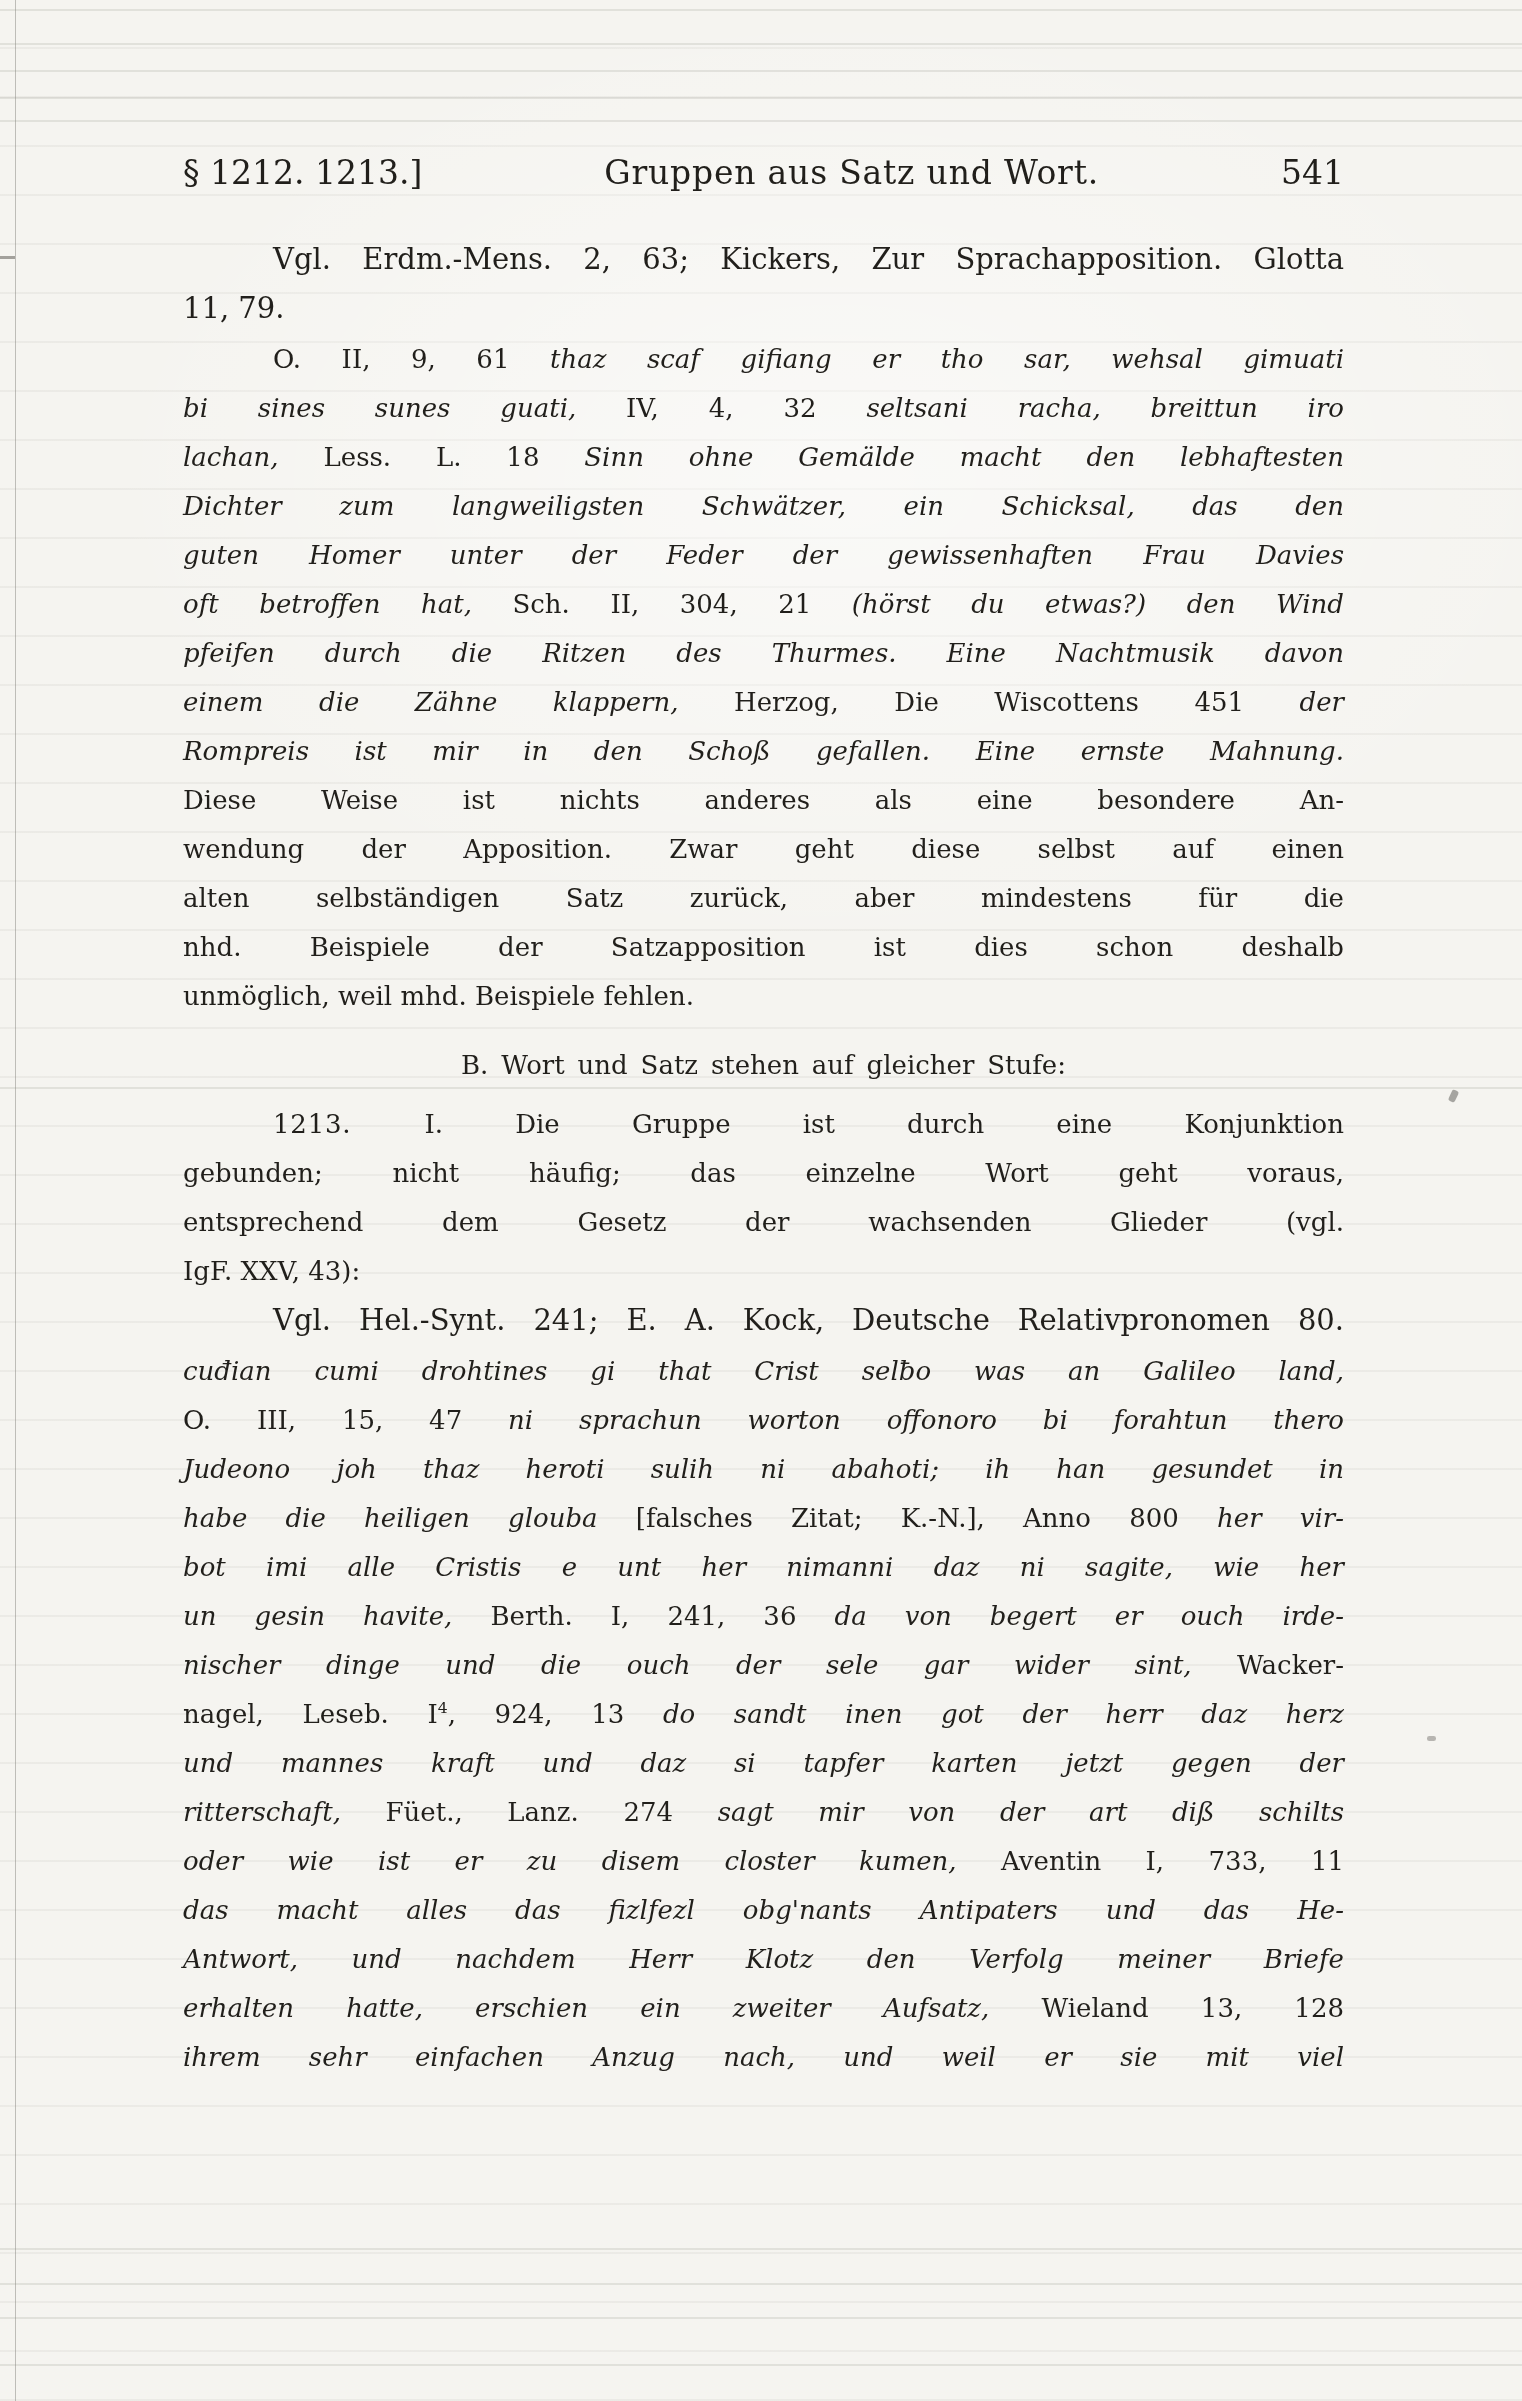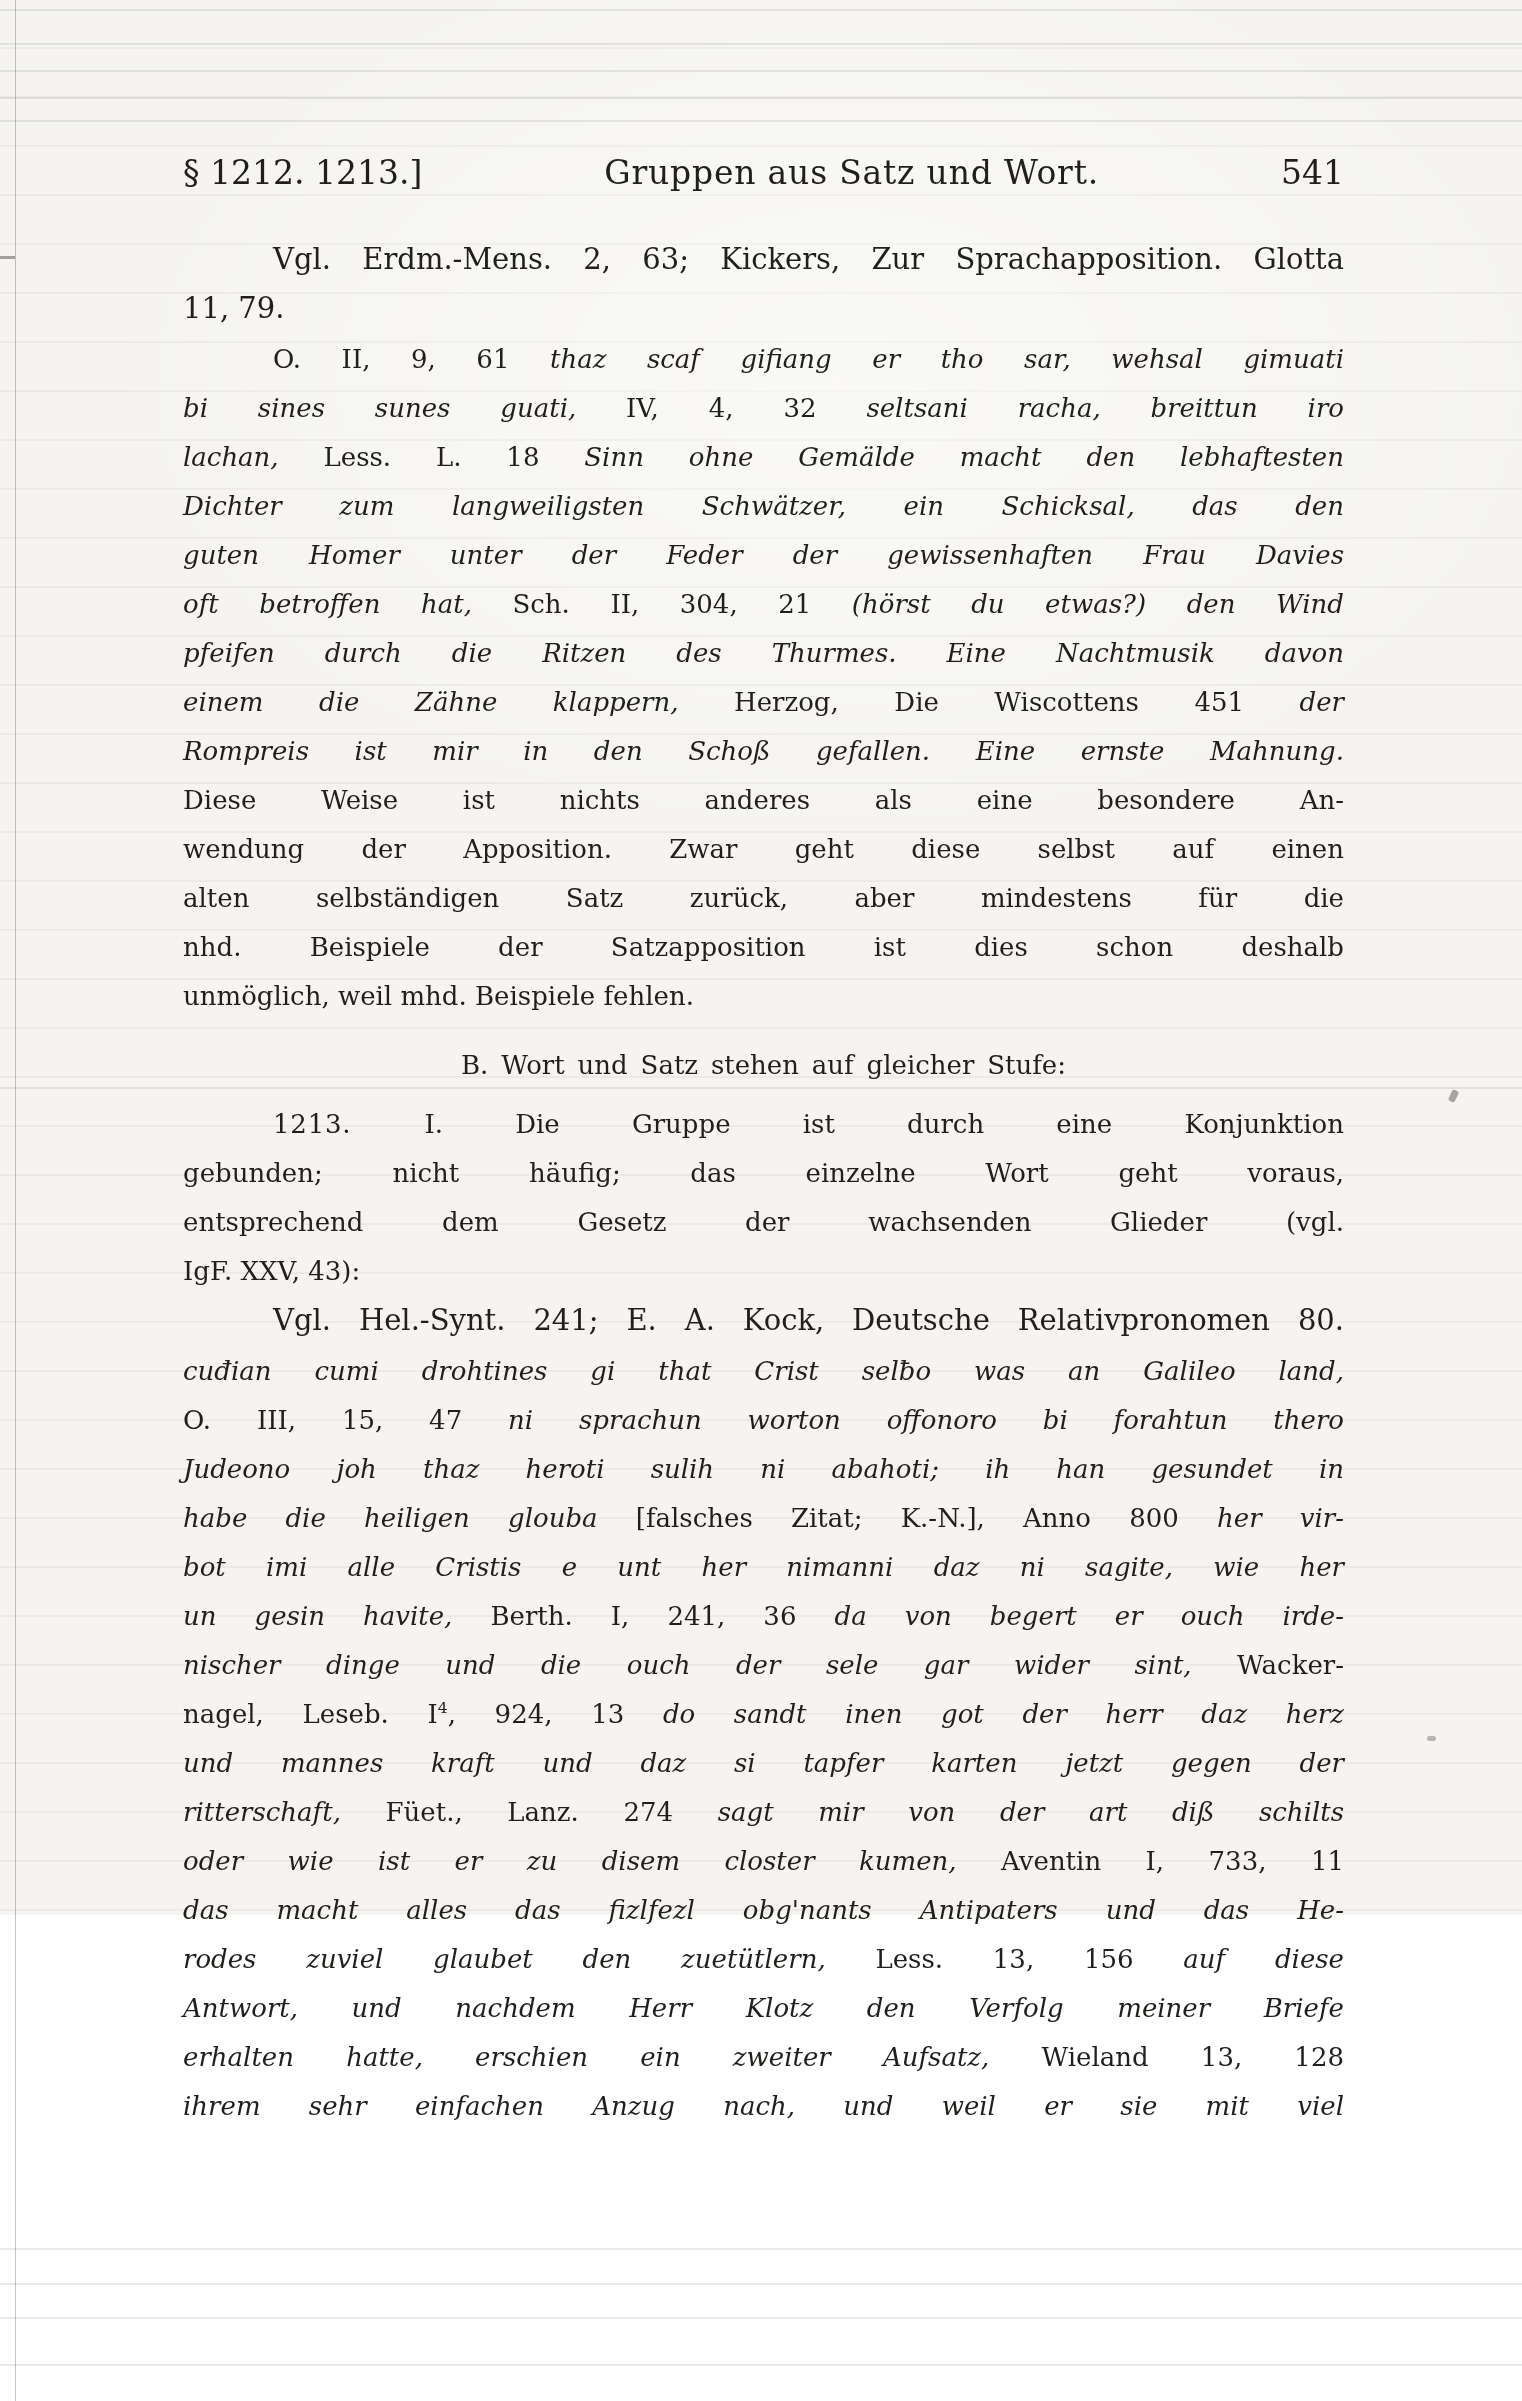--- a/index.html
+++ b/index.html
@@ -1,20 +1,20 @@
 <!DOCTYPE html>
 <html style="font-size:12px"><head>
 <meta charset="utf-8">
 <style>
   html,body { margin:0; padding:0; }
   body { width:1523px; height:2401px; overflow:hidden; }
 
   .page {
     position:relative;
-    width:1523px; height:1915px;
+    width:1523px; height:2401px;
     background-color:#f5f4f0;
     background-image:
       radial-gradient(ellipse 1066px 685px at 55% 20%, rgba(255,255,255,0.5), rgba(255,255,255,0) 70%),
       repeating-linear-gradient(to bottom,
         rgba(0,0,0,0) 0px, rgba(0,0,0,0) 47px,
         rgba(150,148,140,0.10) 47px, rgba(150,148,140,0.10) 49px);
     font-family:"DejaVu Serif", serif;
     color:#211f1b;
   }
 
@@ -121,21 +121,20 @@
           <div class="line"><span class="seg-i">Judeono joh thaz heroti sulih ni abahoti; ih han gesundet in</span></div>
           <div class="line"><span class="seg-i">habe die heiligen glouba </span><span class="seg-r">[falsches Zitat; K.-N.], Anno 800 </span><span class="seg-i">her vir-</span></div>
           <div class="line"><span class="seg-i">bot imi alle Cristis e unt her nimanni daz ni sagite, wie her</span></div>
           <div class="line"><span class="seg-i">un gesin havite, </span><span class="seg-r">Berth. I, 241, 36 </span><span class="seg-i">da von begert er ouch irde-</span></div>
           <div class="line"><span class="seg-i">nischer dinge und die ouch der sele gar wider sint, </span><span class="seg-r">Wacker-</span></div>
           <div class="line"><span class="seg-r">nagel, Leseb. I</span><span class="seg-s">4</span><span class="seg-r">, 924, 13 </span><span class="seg-i">do sandt inen got der herr daz herz</span></div>
           <div class="line"><span class="seg-i">und mannes kraft und daz si tapfer karten jetzt gegen der</span></div>
           <div class="line"><span class="seg-i">ritterschaft, </span><span class="seg-r">Füet., Lanz. 274 </span><span class="seg-i">sagt mir von der art diß schilts</span></div>
           <div class="line"><span class="seg-i">oder wie ist er zu disem closter kumen, </span><span class="seg-r">Aventin I, 733, 11</span></div>
           <div class="line"><span class="seg-i">das macht alles das fizlfezl obg'nants Antipaters und das He-</span></div>
-          <div class="line"><span class="seg-i">rodes zuviel glaubet den zuetütlern, </span><span class="seg-r">Less. 13, 156 </span><span class="seg-i">auf diese</span></div>
           <div class="line"><span class="seg-i">Antwort, und nachdem Herr Klotz den Verfolg meiner Briefe</span></div>
           <div class="line"><span class="seg-i">erhalten hatte, erschien ein zweiter Aufsatz, </span><span class="seg-r">Wieland 13, 128</span></div>
           <div class="line"><span class="seg-i">ihrem sehr einfachen Anzug nach, und weil er sie mit viel</span></div>
         </section>
       </div>
   </div>
 
 </div>
 
 

